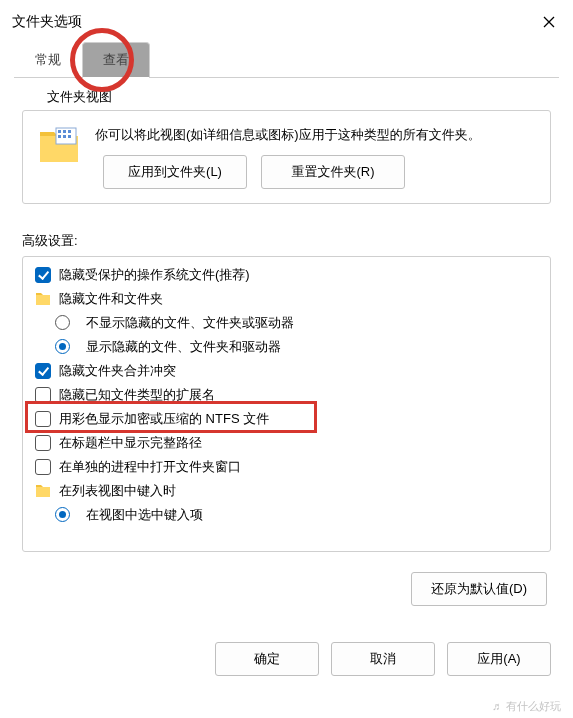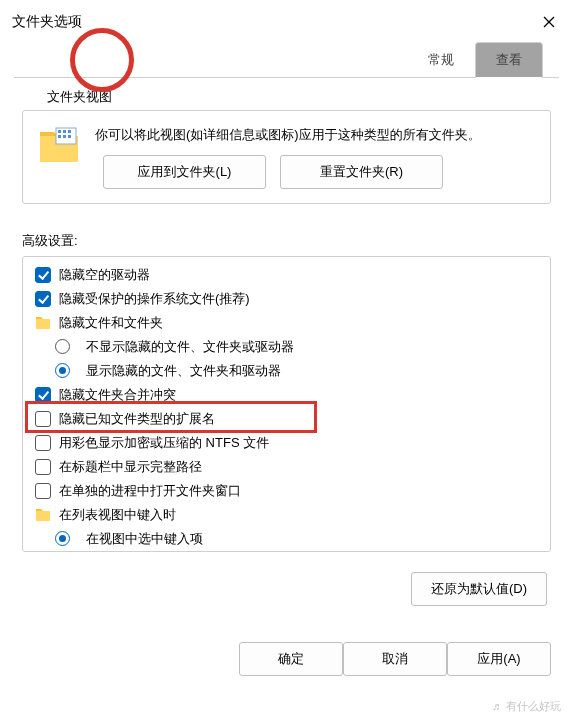--- a/index.html
+++ b/index.html
@@ -2,58 +2,58 @@
 <html><head>
 <meta charset="utf-8">
 <style>
 * { box-sizing: border-box; margin: 0; padding: 0; }
 body { font-family: "Microsoft YaHei", "Segoe UI", sans-serif; font-size: 13px; background: #fff; color: #000; width: 573px; height: 718px; overflow: hidden; position: relative; }
 
 .titlebar { display: flex; align-items: center; justify-content: space-between; padding: 8px 10px 6px 12px; }
 .titlebar .title { font-size: 14px; }
 .close-btn { width: 28px; height: 28px; display: flex; align-items: center; justify-content: center; cursor: pointer; font-size: 16px; }
 
-.tabs { display: flex; padding: 0 30px; position: relative; justify-content: flex-end; }
+.tabs { display: flex; padding: 0 14px; position: relative; }
 .tab { padding: 8px 20px 9px; border: 1px solid transparent; border-bottom: none; cursor: pointer; color: #444; position: relative; z-index: 2; }
 .tab.active { border-color: #cfcfcf; background: #a3a3a3; border-radius: 4px 4px 0 0; }
 .tab-underline { position: absolute; left: 14px; right: 14px; bottom: 0; border-bottom: 1px solid #cfcfcf; z-index: 1; }
 .tab.active::after { content: ''; position: absolute; left: 0; right: 0; bottom: -1px; height: 2px; background: #fff; }
 
 .tab-highlight-circle { position: absolute; top: 28px; left: 70px; width: 64px; height: 64px; border: 5px solid #d6362e; border-radius: 50%; pointer-events: none; z-index: 10; }
 
 .content { padding: 10px 22px 0 22px; }
 
 .section-views .label { margin-bottom: 4px; margin-left: 25px; }
 .views-box { border: 1px solid #cfcfcf; border-radius: 3px; padding: 14px 14px 14px 14px; display: flex; gap: 14px; }
 .folder-icon { width: 44px; height: 40px; display: flex; align-items: center; justify-content: center; flex-shrink: 0; }
 .views-right { flex: 1; }
 .views-text { line-height: 1.5; margin-bottom: 10px; }
 .views-buttons { display: flex; gap: 14px; padding-left: 8px; }
 .btn { display: inline-flex; align-items: center; justify-content: center; border: 1px solid #bfbfbf; background: #fdfdfd; border-radius: 3px; cursor: pointer; font-family: inherit; font-size: 13px; padding: 7px 0; }
-.btn.w150 { width: 163px; }
+.btn.w150 { width: 144px; }
 .btn.w140 { width: 136px; }
 
 .adv-label { margin: 28px 0 6px 0; }
 .adv-box { border: 1px solid #cfcfcf; border-radius: 3px; height: 296px; overflow: hidden; position: relative; padding: 6px 0 0 6px; }
 .tree { list-style: none; }
 .tree li { display: flex; align-items: center; height: 24px; white-space: nowrap; }
 .indent1 { padding-left: 6px; }
 .indent2 { padding-left: 26px; gap: 8px; }
 .chk { width: 16px; height: 16px; border: 1.5px solid #555; border-radius: 3px; margin-right: 8px; flex-shrink: 0; display: inline-flex; align-items: center; justify-content: center; background: #fff; }
 .chk.checked { background: #0067c0; border-color: #0067c0; }
 .chk.checked::after { content: ''; width: 4px; height: 8px; border: solid #fff; border-width: 0 2px 2px 0; transform: rotate(40deg) translateY(-1px); }
 .rad { width: 15px; height: 15px; border: 1.5px solid #555; border-radius: 50%; margin-right: 8px; flex-shrink: 0; display: inline-flex; align-items: center; justify-content: center; background: #fff; }
 .rad.checked { border-color: #0067c0; }
 .rad.checked::after { content: ''; width: 7px; height: 7px; background: #0067c0; border-radius: 50%; }
 .fld-icon { width: 16px; height: 14px; margin-right: 8px; flex-shrink: 0; }
 
 .red-rect { position: absolute; border: 3px solid #d6362e; pointer-events: none; z-index: 5; }
 
 .restore-row { display: flex; justify-content: flex-end; margin-top: 20px; padding-right: 4px; }
-.dialog-buttons { display: flex; justify-content: flex-end; gap: 0; padding: 14px 22px 0 0; margin-top: 22px; }
+.dialog-buttons { display: flex; justify-content: flex-end; gap: 12px; padding: 14px 22px 0 0; margin-top: 22px; }
 .dialog-buttons .btn { width: 104px; }
 
 .watermark { position: absolute; right: 12px; bottom: 4px; font-size: 11px; color: #aaa; opacity: .7; }
 </style>
 </head>
 <body>
 
 <div class="titlebar">
   <div class="title">文件夹选项</div>
   <div class="close-btn">
@@ -94,24 +94,20 @@
           <button class="btn w150">应用到文件夹(L)</button>
           <button class="btn w150">重置文件夹(R)</button>
         </div>
       </div>
     </div>
   </div>
 
   <div class="adv-label">高级设置:</div>
   <div class="adv-box">
     <ul class="tree" id="tree">
-        <li class="indent1">
-          <span class="chk checked"></span>
-          <span>隐藏空的驱动器</span>
-        </li>
         <li class="indent1">
           <span class="chk checked"></span>
           <span>隐藏受保护的操作系统文件(推荐)</span>
         </li>
         <li class="indent1">
           <span class="fld-icon"><svg width="16" height="14" viewBox="0 0 16 14">
               <path d="M1 3 L1 13 L15 13 L15 3 Z" fill="#ffd867"></path>
               <path d="M1 3 L1 1 L6 1 L8 3 Z" fill="#f3c13a"></path>
             </svg></span>
           <span>隐藏文件和文件夹</span>

